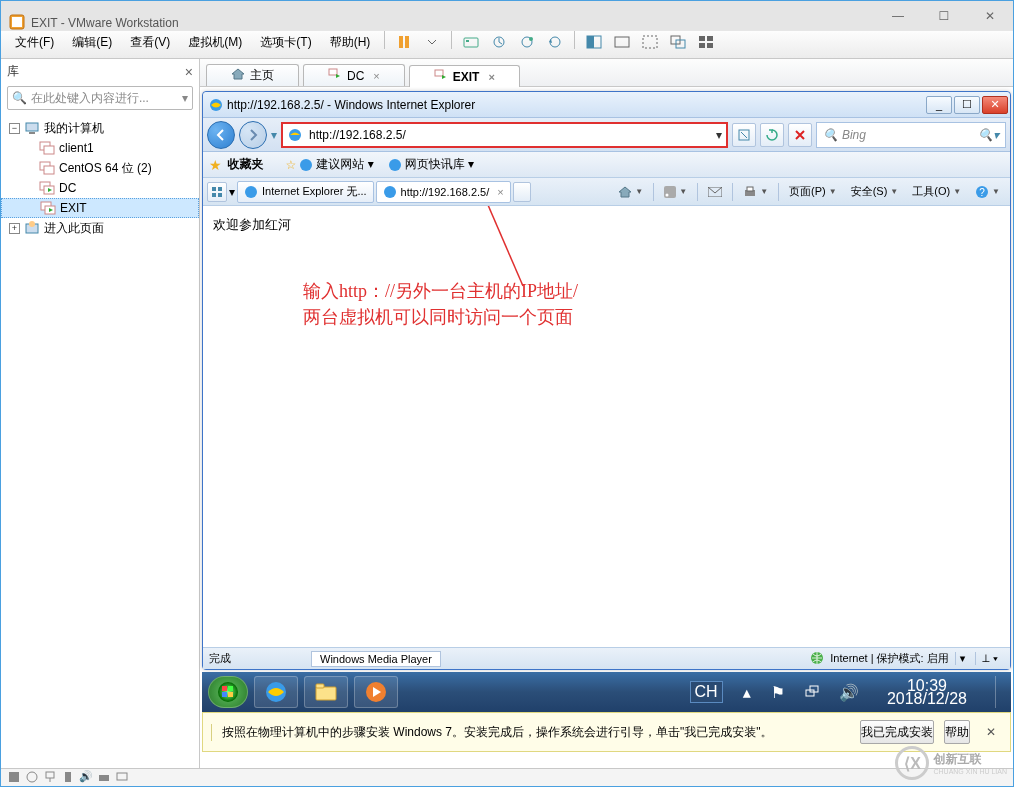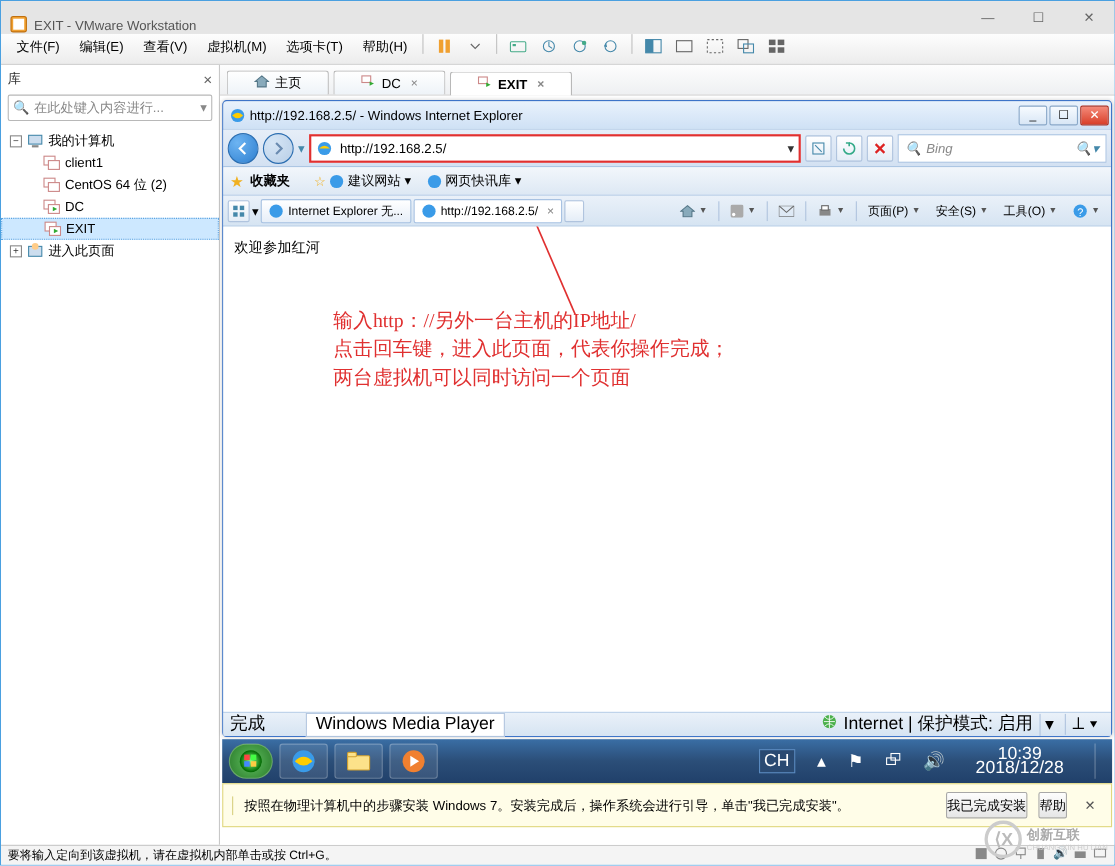--- a/index.html
+++ b/index.html
@@ -55,21 +55,21 @@
 .ie-tabs{height:28px;display:flex;align-items:center;padding:0 4px;gap:2px;background:linear-gradient(#eaf1f9,#d6e4f2);border-bottom:1px solid #b8cee6}
 .ie-tabs .grp{display:flex;align-items:center;gap:2px}
 .ie-tabs .itab{height:22px;border:1px solid #a8c2e2;background:linear-gradient(#fff,#e6eef8);display:flex;align-items:center;padding:0 6px;gap:4px;font-size:11px;max-width:170px;border-radius:2px}
 .ie-tabs .rtool{margin-left:auto;display:flex;align-items:center;gap:2px}
 .ie-tabs .rb{height:22px;padding:0 6px;display:flex;align-items:center;gap:3px;border-radius:2px;font-size:11px;white-space:nowrap}
 .ie-tabs .rb .dd{font-size:8px;color:#555}
 .ie-tabs .vsep{width:1px;height:18px;background:#b0c4de;margin:0 2px}
 .ie-page{flex:1;background:#fff;position:relative;overflow:hidden}
 .ie-page .txt{position:absolute;left:10px;top:10px;font-size:13px}
 .anno{position:absolute;left:100px;top:72px;color:#e03030;font-family:SimSun,serif;font-size:18px;line-height:26px;white-space:nowrap}
-.ie-status{height:22px;display:flex;align-items:center;background:linear-gradient(#eaf1f9,#d6e4f2);border-top:1px solid #b8cee6;padding:0 6px;gap:6px;font-size:16px}
+.ie-status{height:22px;display:flex;align-items:center;background:linear-gradient(#eaf1f9,#d6e4f2);border-top:1px solid #b8cee6;padding:0 6px;gap:6px;font-size:11px}
 .ie-status .mid{border:1px solid #b0c4de;background:#fff;padding:1px 8px}
 .ie-status .right{margin-left:auto;display:flex;align-items:center;gap:6px}
 .win7-taskbar{position:absolute;left:2px;right:2px;bottom:56px;height:40px;background:linear-gradient(#3a6ea5 0%,#2b4e78 50%,#20406a 100%);display:flex;align-items:center;padding:0 6px;gap:6px}
 .win7-taskbar .tb{width:44px;height:32px;border:1px solid rgba(255,255,255,.25);border-radius:3px;background:rgba(255,255,255,.1);display:flex;align-items:center;justify-content:center}
 .win7-taskbar .tray{margin-left:auto;display:flex;align-items:center;color:#fff;gap:20px;font-size:16px}
 .win7-taskbar .clock{text-align:center;line-height:13px;padding:0 8px}
 .hint-bar{position:absolute;left:2px;right:2px;bottom:16px;height:40px;background:#fffde8;border:1px solid #e0d880;display:flex;align-items:center;padding:0 8px;gap:10px;font-size:12px}
 .hint-bar .hb-left{display:flex;align-items:center;gap:6px;width:110px}
 .hint-bar .hb-mid{flex:1;border-left:1px solid #d8d080;padding-left:10px}
 .hint-bar .btn{height:24px;border:1px solid #a8a8a8;background:linear-gradient(#fdfdfd,#e6e6e6);padding:0 0;display:flex;align-items:center;border-radius:2px}
@@ -443,28 +443,27 @@
             <svg class="arrow-line" style="left:0;top:-120px" width="500" height="220">
               <defs>
                   <marker id="ah" markerWidth="10" markerHeight="10" refX="8" refY="3" orient="auto">
                     <path d="M0 0 L9 3 L0 6 Z" fill="#e03030"></path>
                   </marker>
                 </defs>
               <line x1="320" y1="200" x2="250" y2="38" stroke="#e03030" stroke-width="1.5" marker-end="url(#ah)"></line>
             </svg>
             <div class="anno">
               <div>输入http：//另外一台主机的IP地址/</div>
-              <div>点击回车键，进入此页面，代表你操作完成；</div>
               <div>两台虚拟机可以同时访问一个页面</div>
             </div>
           </div>
 
           <div class="ie-status">
             <span>完成</span>
-            <span class="mid" style="margin-left:31px">Windows Media Player</span>
+            <span class="mid" style="margin-left:74px">Windows Media Player</span>
             <div class="right">
               <span><svg width="14" height="14">
                     <circle cx="7" cy="7" r="6" fill="#4ab04a"></circle>
                     <path d="M2 7 H12 M7 1 V13 M3 3 Q7 7 11 3 M3 11 Q7 7 11 11" stroke="#fff" stroke-width="0.8" fill="none"></path>
                   </svg></span>
               <span>Internet | 保护模式: 启用</span>
               <span style="border-left:1px solid #b0c4de;padding:0 4px">▾</span>
               <span style="border-left:1px solid #b0c4de;padding:0 6px">⟂ ▾</span>
             </div>
           </div>
@@ -526,21 +525,20 @@
           <div class="btn">我已完成安装</div>
           <div class="btn">帮助</div>
           <div class="xb">✕</div>
         </div>
 
       </div>
     </div>
   </div>
 
   <div class="statusbar">
-    <span>要将输入定向到该虚拟机，请在虚拟机内部单击或按 Ctrl+G。</span>
     <span class="ricons">
       <span><svg width="14" height="14">
             <rect x="2" y="2" width="10" height="10" fill="#888"></rect>
           </svg></span>
       <span><svg width="14" height="14">
             <circle cx="7" cy="7" r="5" fill="none" stroke="#888"></circle>
           </svg></span>
       <span><svg width="14" height="14">
             <rect x="3" y="2" width="8" height="6" fill="none" stroke="#888"></rect>
             <line x1="7" y1="8" x2="7" y2="12" stroke="#888"></line>

